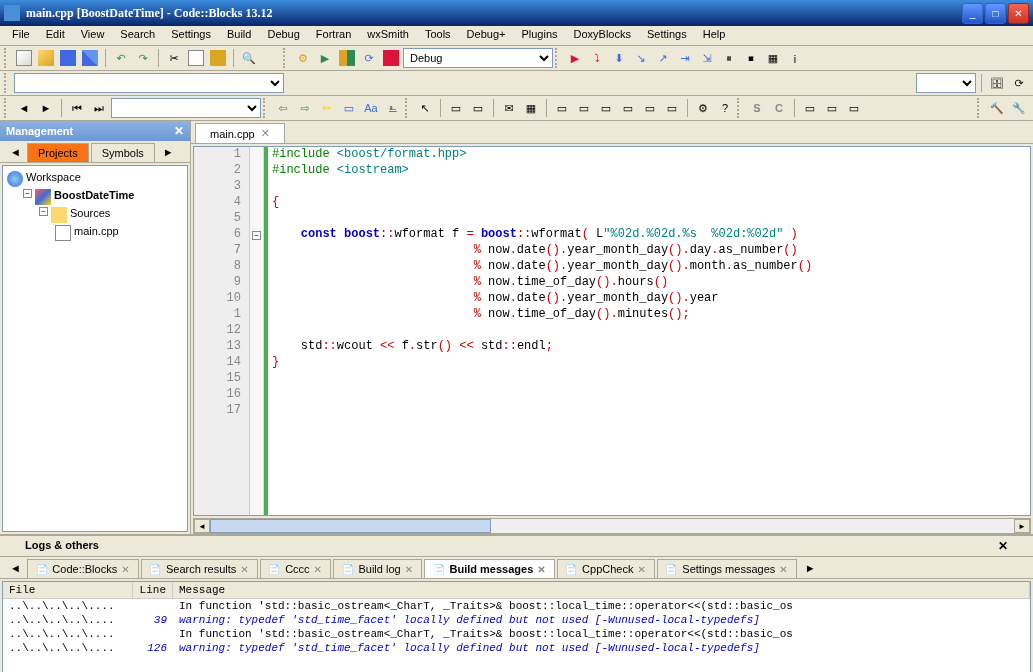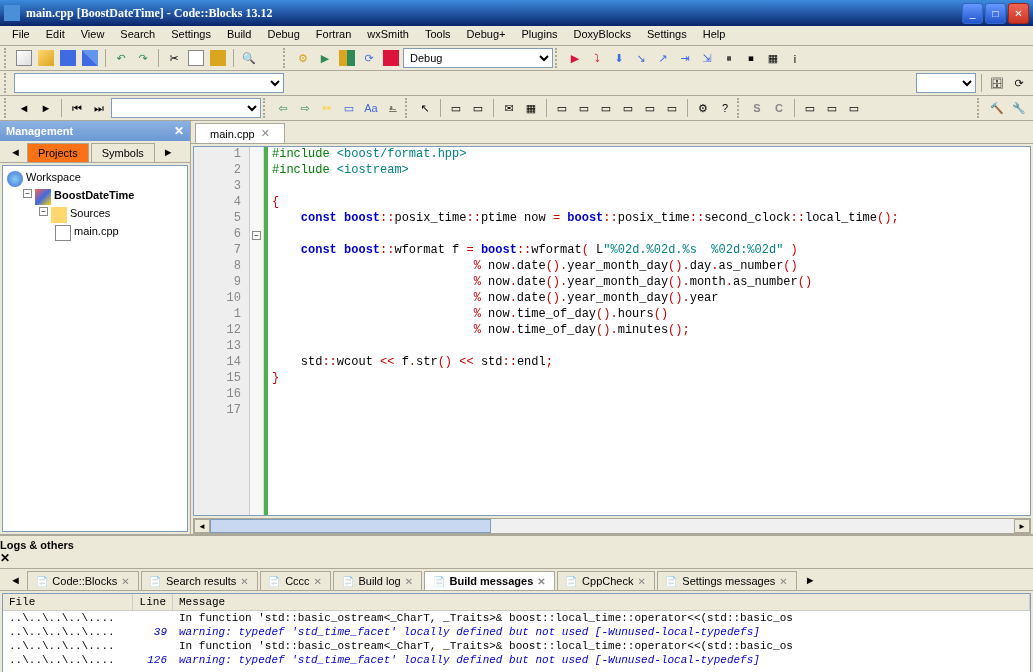--- a/index.html
+++ b/index.html
@@ -53,21 +53,21 @@
 .pp { color: #008000; }
 .str { color: #008080; }
 .op { color: #cc0000; }
 
 .hscroll { height: 16px; background: #ece9d8; border: 1px solid #aca899; margin: 0 2px; display: flex; align-items: center; }
 .hscroll-track { flex: 1; height: 14px; background: #f0f0f0; position: relative; }
 .hscroll-thumb { position: absolute; height: 14px; background: #c8d8f0; border: 1px solid #7f9db9; }
 .hscroll-btn { width: 16px; height: 14px; background: #ece9d8; border: 1px solid #aca899; display: flex; align-items: center; justify-content: center; cursor: pointer; font-size: 8px; }
 
 .logs-panel { border-top: 2px solid #aca899; }
-.logs-title { background: #ece9d8; padding: 3px 0; border-bottom: 1px solid #aca899; display: flex; justify-content: space-between; font-weight: bold; flex-direction: column; }
+.logs-title { background: #ece9d8; padding: 3px 25px; border-bottom: 1px solid #aca899; display: flex; justify-content: space-between; font-weight: bold; }
 .logs-tabs { display: flex; background: #ece9d8; border-bottom: 1px solid #aca899; padding: 2px 4px 0; overflow: hidden; }
 .logs-tab { padding: 3px 8px; border: 1px solid #aca899; border-bottom: none; background: #ece9d8; cursor: pointer; margin-right: 2px; display: flex; align-items: center; gap: 4px; white-space: nowrap; }
 .logs-tab.active { background: white; font-weight: bold; }
 .logs-tab-close { color: #888; font-size: 10px; cursor: pointer; }
 .logs-tab-arrow { padding: 3px 6px; cursor: pointer; }
 .logs-content { background: white; border: 1px solid #7f9db9; margin: 2px; height: 100px; overflow: auto; }
 .logs-header { display: flex; border-bottom: 1px solid #ccc; background: #ece9d8; }
 .logs-col { padding: 2px 6px; border-right: 1px solid #ccc; font-family: 'Courier New', monospace; font-size: 11px; }
 .logs-row { display: flex; font-family: 'Courier New', monospace; font-size: 11px; }
 .logs-cell { padding: 1px 6px; white-space: nowrap; overflow: hidden; }
@@ -314,27 +314,26 @@
           <div class="fold-mark"></div>
           <div class="fold-mark"></div>
           <div class="fold-mark"></div>
         </div>
       <div class="change-bar"></div>
       <div class="code-content" id="codecontent">
           <div class="code-line"><span class="pp">#include</span> <span class="str">&lt;boost/format.hpp&gt;</span></div>
           <div class="code-line"><span class="pp">#include</span> <span class="str">&lt;iostream&gt;</span></div>
           <div class="code-line"></div>
           <div class="code-line"><span class="op">{</span></div>
-          <div class="code-line">    <span class="kw">const</span> <span class="kw">boost</span><span class="op">::</span>posix_time<span class="op">::</span>ptime now <span class="op">=</span> <span class="kw">boost</span><span class="op">::</span>posix_time<span class="op">::</span>second_clock<span class="op">::</span>local_time<span class="op">();</span></div>
           <div class="code-line"></div>
           <div class="code-line">    <span class="kw">const</span> <span class="kw">boost</span><span class="op">::</span>wformat f <span class="op">=</span> <span class="kw">boost</span><span class="op">::</span>wformat<span class="op">(</span> L<span class="str">"%02d.%02d.%s  %02d:%02d"</span> <span class="op">)</span></div>
           <div class="code-line">                            <span class="op">%</span> now<span class="op">.</span>date<span class="op">().</span>year_month_day<span class="op">().</span>day<span class="op">.</span>as_number<span class="op">()</span></div>
           <div class="code-line">                            <span class="op">%</span> now<span class="op">.</span>date<span class="op">().</span>year_month_day<span class="op">().</span>month<span class="op">.</span>as_number<span class="op">()</span></div>
+          <div class="code-line">                            <span class="op">%</span> now<span class="op">.</span>time_of_day<span class="op">().</span>hours<span class="op">()</span></div>
           <div class="code-line">                            <span class="op">%</span> now<span class="op">.</span>date<span class="op">().</span>year_month_day<span class="op">().</span>year</div>
-          <div class="code-line">                            <span class="op">%</span> now<span class="op">.</span>time_of_day<span class="op">().</span>hours<span class="op">()</span></div>
           <div class="code-line">                            <span class="op">%</span> now<span class="op">.</span>time_of_day<span class="op">().</span>minutes<span class="op">();</span></div>
           <div class="code-line"></div>
           <div class="code-line">    std<span class="op">::</span>wcout <span class="op">&lt;&lt;</span> f<span class="op">.</span>str<span class="op">()</span> <span class="op">&lt;&lt;</span> std<span class="op">::</span>endl<span class="op">;</span></div>
           <div class="code-line"><span class="op">}</span></div>
         </div>
     </div>
     <div class="hscroll">
       <div class="hscroll-btn">◄</div>
       <div class="hscroll-track">
           <div class="hscroll-thumb" style="left:0;width:35%"></div>

